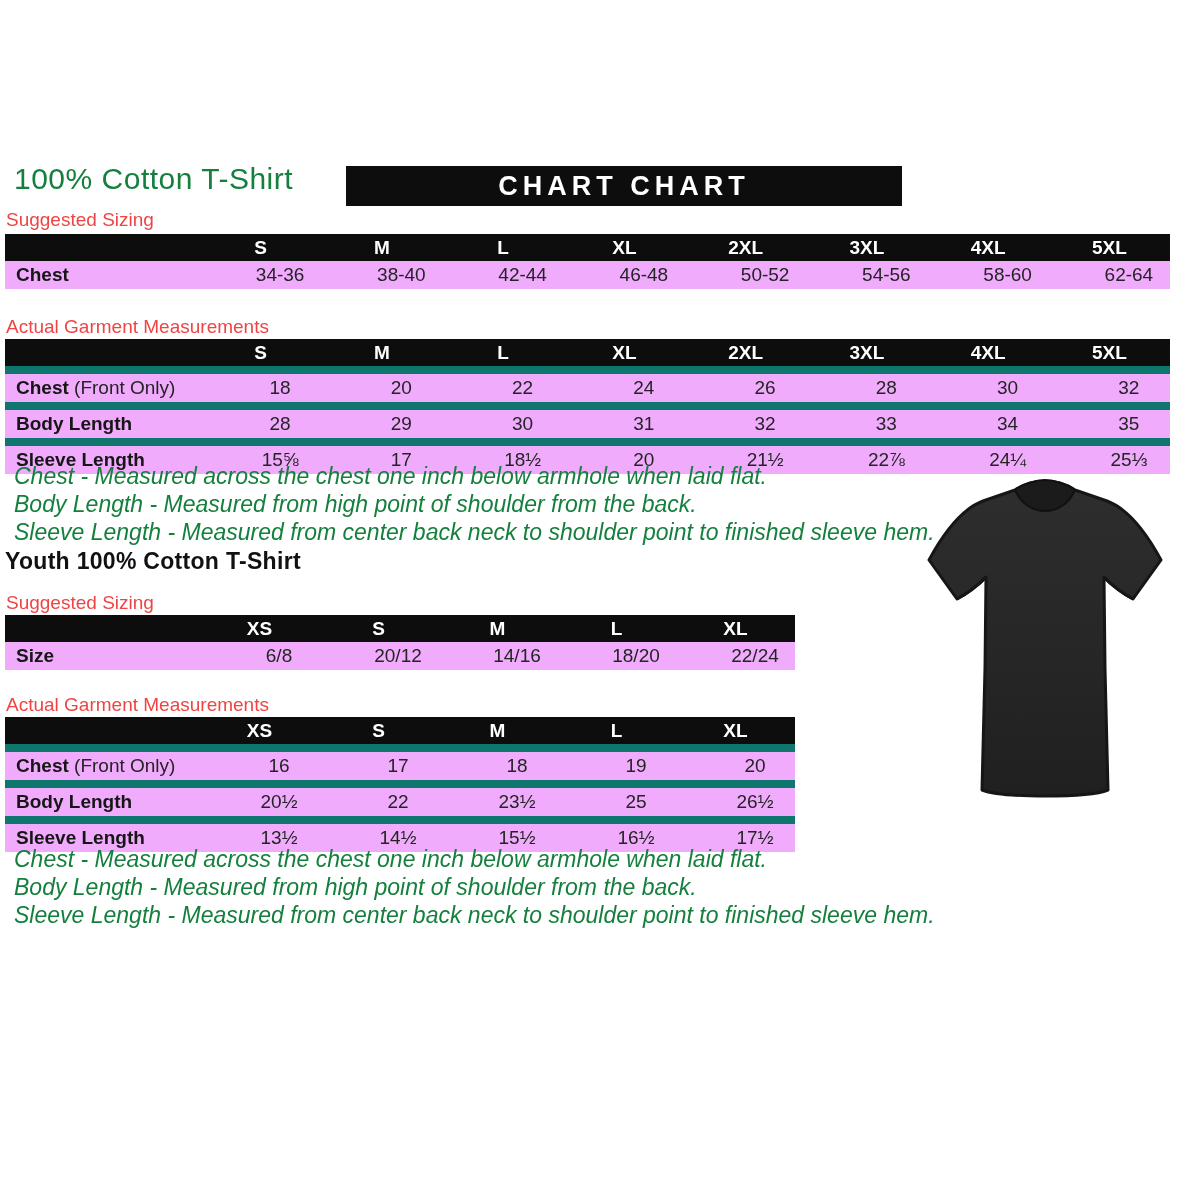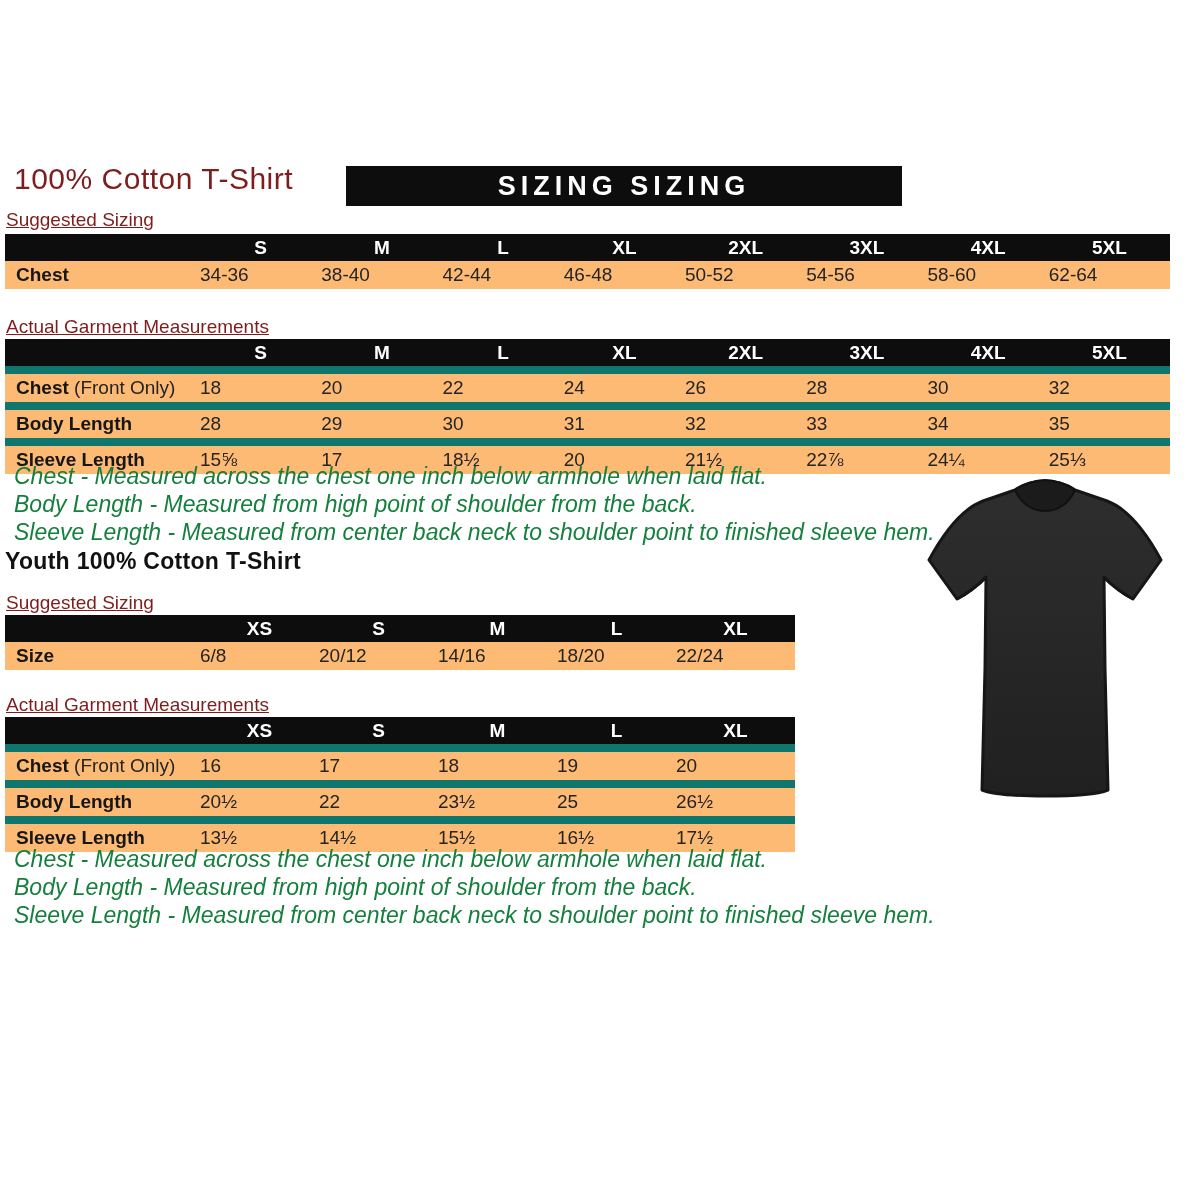--- a/index.html
+++ b/index.html
@@ -1,51 +1,51 @@
 <!DOCTYPE html>
 <html><head>
 <meta charset="utf-8">
 <style>
   html,body{margin:0;padding:0;background:#ffffff;}
   body{font-family:"Liberation Sans","DejaVu Sans",sans-serif;color:#1e1e1e;}
   .canvas{position:relative;width:1200px;height:1200px;background:#ffffff;overflow:hidden;}
 
   .abs{position:absolute;}
 
-  .main-title{left:14px;top:162px;font-size:30px;font-weight:400;color:#7f1d1d;letter-spacing:.5px;}
+  .main-title{left:14px;top:162px;font-size:30px;font-weight:400;color:#15803d;letter-spacing:.5px;}
   .banner{left:346px;top:166px;width:556px;height:40px;background:#0d0d0d;
           display:flex;align-items:center;justify-content:center;}
   .banner span{color:#ffffff;font-weight:bold;font-size:27px;letter-spacing:5px;}
 
-  .section-label{font-size:19px;color:#7f1d1d;font-weight:400;text-decoration:underline;}
+  .section-label{font-size:19px;color:#ef4444;font-weight:400;}
 
   .sizing-table{left:5px;display:grid;}
   .trow{display:grid;grid-template-columns:195px repeat(var(--cols),1fr);align-items:center;}
   .thead{background:#0d0d0d;height:27px;}
   .thead .tcell{color:#ffffff;font-weight:bold;font-size:19px;text-align:center;}
-  .tdata{height:28px;background:#fdba74;}
-  .tdata .tcell{font-size:19px;color:#242424;}
+  .tdata{height:28px;background:#f0abfc;gap:39px;}
+  .tdata .tcell{font-size:19px;text-align:center;color:#242424;}
   .tdata .tcell.label{text-align:left;padding-left:11px;font-weight:400;}
   .tdata .tcell.label b{font-weight:bold;color:#161616;}
   .tdata.sep{border-top:8px solid #0f766e;}
 
   .note{font-size:23px;color:#15803d;left:14px;font-style:italic;}
 
   .youth-title{left:5px;top:548px;font-size:23px;font-weight:bold;color:#111111;letter-spacing:.3px;}
 
   .tee{left:893px;top:468px;}
 </style>
 </head>
 <body>
 
 <div class="canvas">
 
   <div class="abs main-title">100% Cotton T-Shirt</div>
   <div class="abs banner">
-    <span>SIZING SIZING</span>
+    <span>CHART CHART</span>
   </div>
 
   <div class="abs section-label" style="left:6px;top:209px;">Suggested Sizing</div>
   <div class="abs sizing-table" style="top: 234px; width: 1165px; --cols: 8;">
       <div class="trow thead">
         <div class="tcell label"></div>
         <div class="tcell">S</div>
         <div class="tcell">M</div>
         <div class="tcell">L</div>
         <div class="tcell">XL</div>

